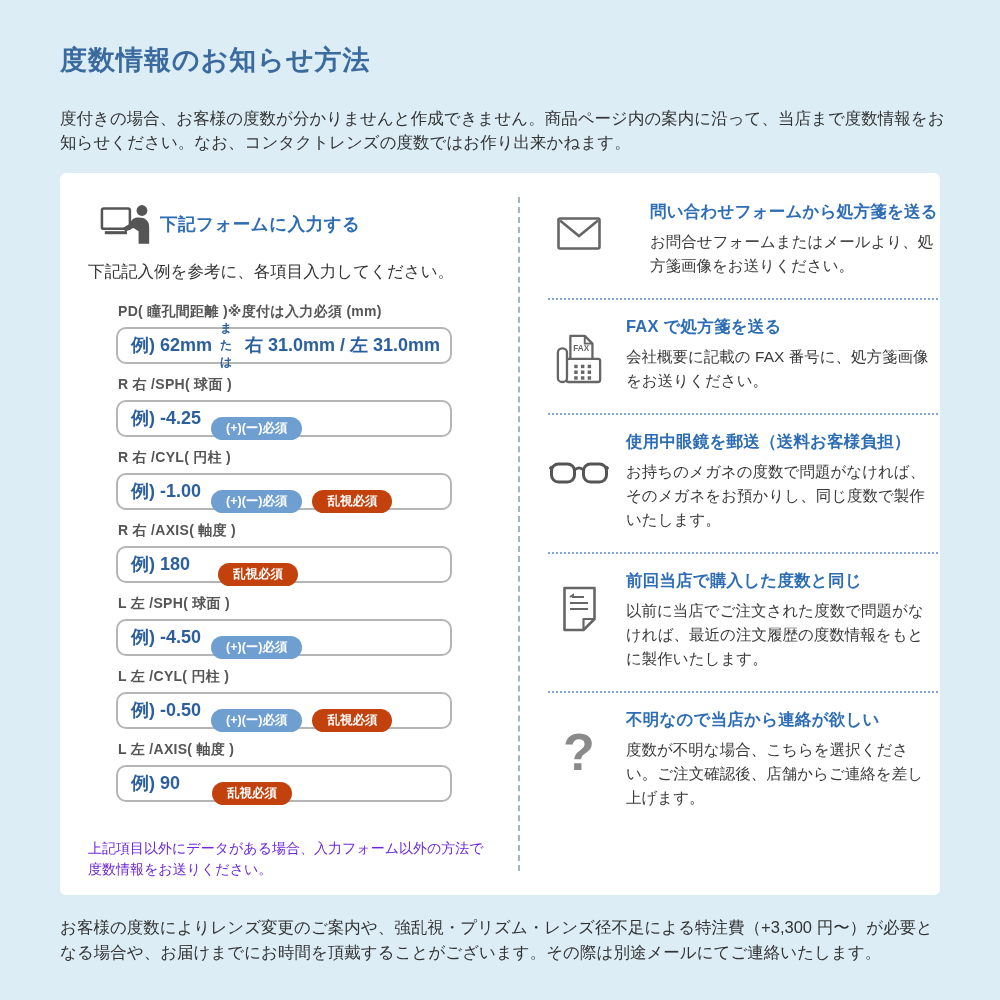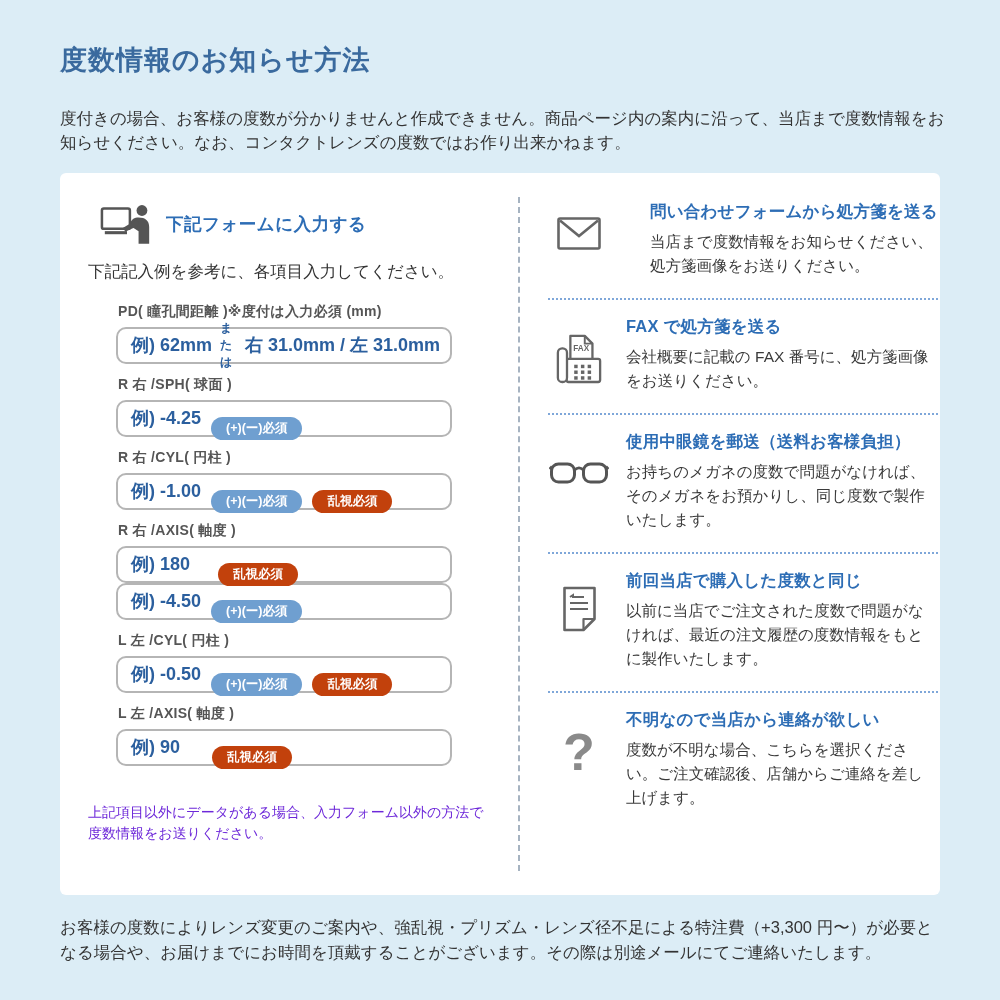--- a/index.html
+++ b/index.html
@@ -37,21 +37,21 @@
   }
   .col-left { width: 420px; flex: 0 0 420px; }
   .col-right {
     flex: 1;
     border-left: 2px dashed #a6b3c1;
     margin-left: 12px;
     padding: 0 30px 0 28px;
   }
 
   
-  .form-header { display: flex; align-items: center; gap: 12px; padding-left: 14px; margin: 6px 0 16px; }
+  .form-header { display: flex; align-items: center; gap: 6px; padding-left: 14px; margin: 6px 0 16px; }
   .form-heading { font-size: 17.5px; font-weight: bold; color: #2d6db5; letter-spacing: 0.5px; }
   .form-instruction { font-size: 16.5px; color: #333; margin: 0 0 20px 2px; }
 
   .fieldset { padding-left: 30px; }
   .field-label {
     font-size: 14px;
     font-weight: bold;
     color: #555;
     margin: 12px 0 6px 2px;
     letter-spacing: 0.3px;
@@ -175,20 +175,21 @@
           <span class="badge badge-blue">(+)(ー)必須</span>
           <span class="badge badge-orange">乱視必須</span>
         </div>
 
         <div class="field-label">R 右 /AXIS( 軸度 )</div>
         <div class="field-box">
           <span class="ex-text">例) 180</span>
           <span class="badge badge-orange" style="margin-left:18px">乱視必須</span>
         </div>
 
+        <div class="field-label">L 左 /SPH( 球面 )</div>
         <div class="field-box">
           <span class="ex-text">例) -4.50</span>
           <span class="badge badge-blue">(+)(ー)必須</span>
         </div>
 
         <div class="field-label">L 左 /CYL( 円柱 )</div>
         <div class="field-box">
           <span class="ex-text">例) -0.50</span>
           <span class="badge badge-blue">(+)(ー)必須</span>
           <span class="badge badge-orange">乱視必須</span>
@@ -209,21 +210,21 @@
 
       <div class="method">
         <div class="method-icon">
           <svg width="44" height="33" viewBox="0 0 44 33">
             <rect x="1.5" y="1.5" width="41" height="30" rx="1.5" fill="none" stroke="#666" stroke-width="2.6"></rect>
             <path d="M3 3.5 L22 19 L41 3.5" fill="none" stroke="#666" stroke-width="2.6"></path>
           </svg>
         </div>
         <div class="method-content">
           <div class="method-title">問い合わせフォームから処方箋を送る</div>
-          <div class="method-body">当店まで度数情報をお知らせください、処方箋画像をお送りください。</div>
+          <div class="method-body">お問合せフォームまたはメールより、処方箋画像をお送りください。</div>
         </div>
       </div>
 
       <div class="method">
         <div class="method-icon">
           <svg width="48" height="52" viewBox="0 0 50 54">
             <path d="M16 30 V4 h15 l8 8 v18" fill="none" stroke="#666" stroke-width="2.4" stroke-linejoin="round"></path>
             <path d="M31 4 v8 h8" fill="none" stroke="#666" stroke-width="2"></path>
             <text x="19" y="20" font-size="8.5" font-weight="bold" fill="#666">FAX</text>
             <rect x="12" y="28" width="35" height="24" rx="2" fill="#fff" stroke="#666" stroke-width="2.4"></rect>

